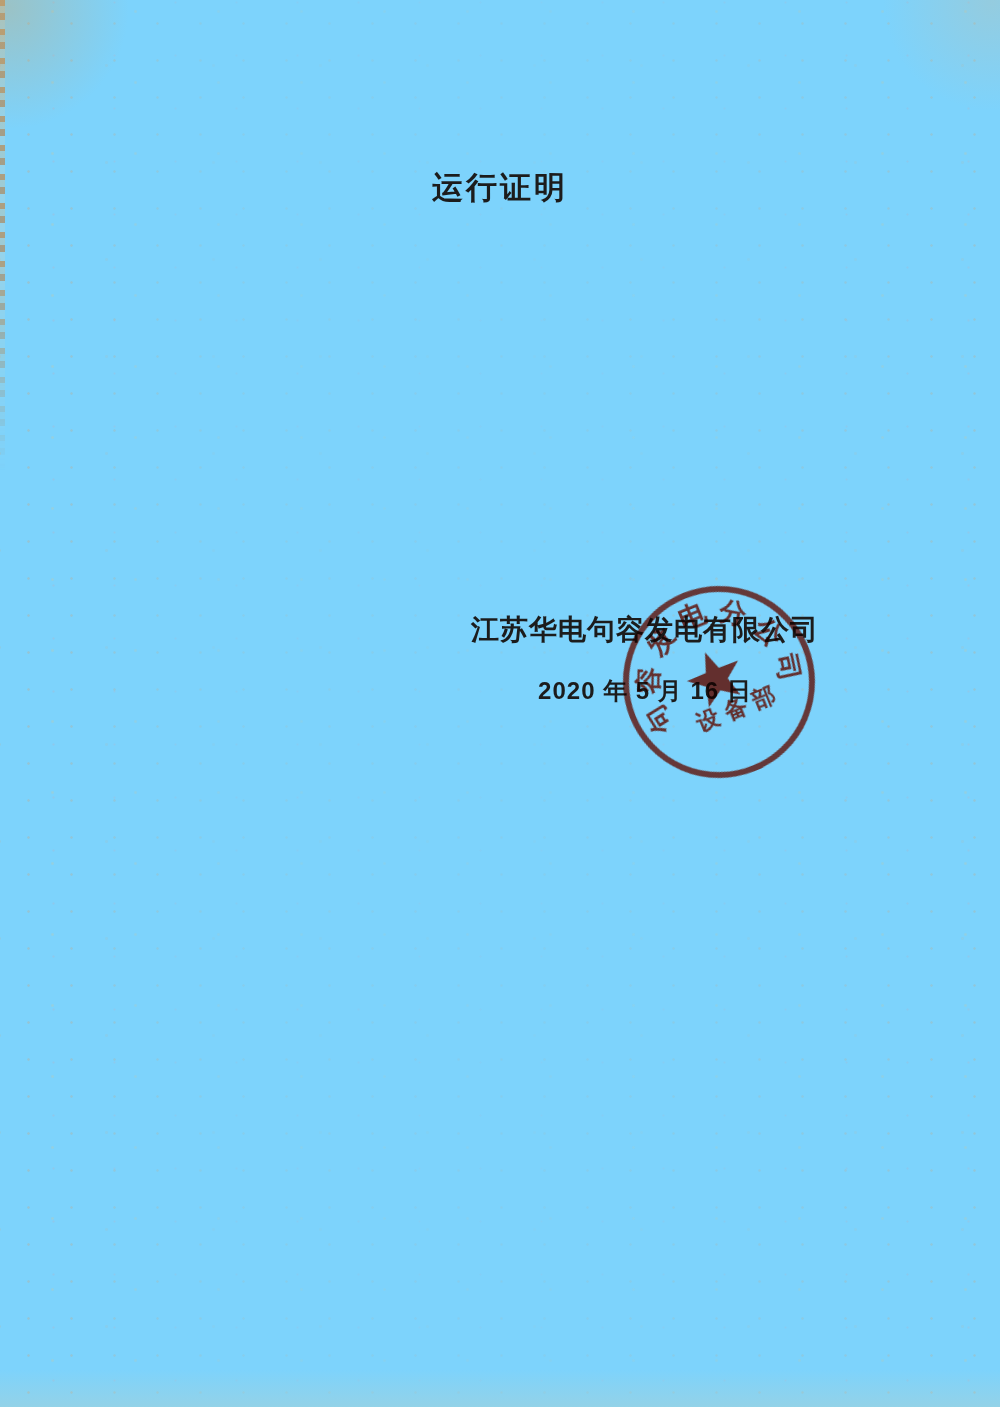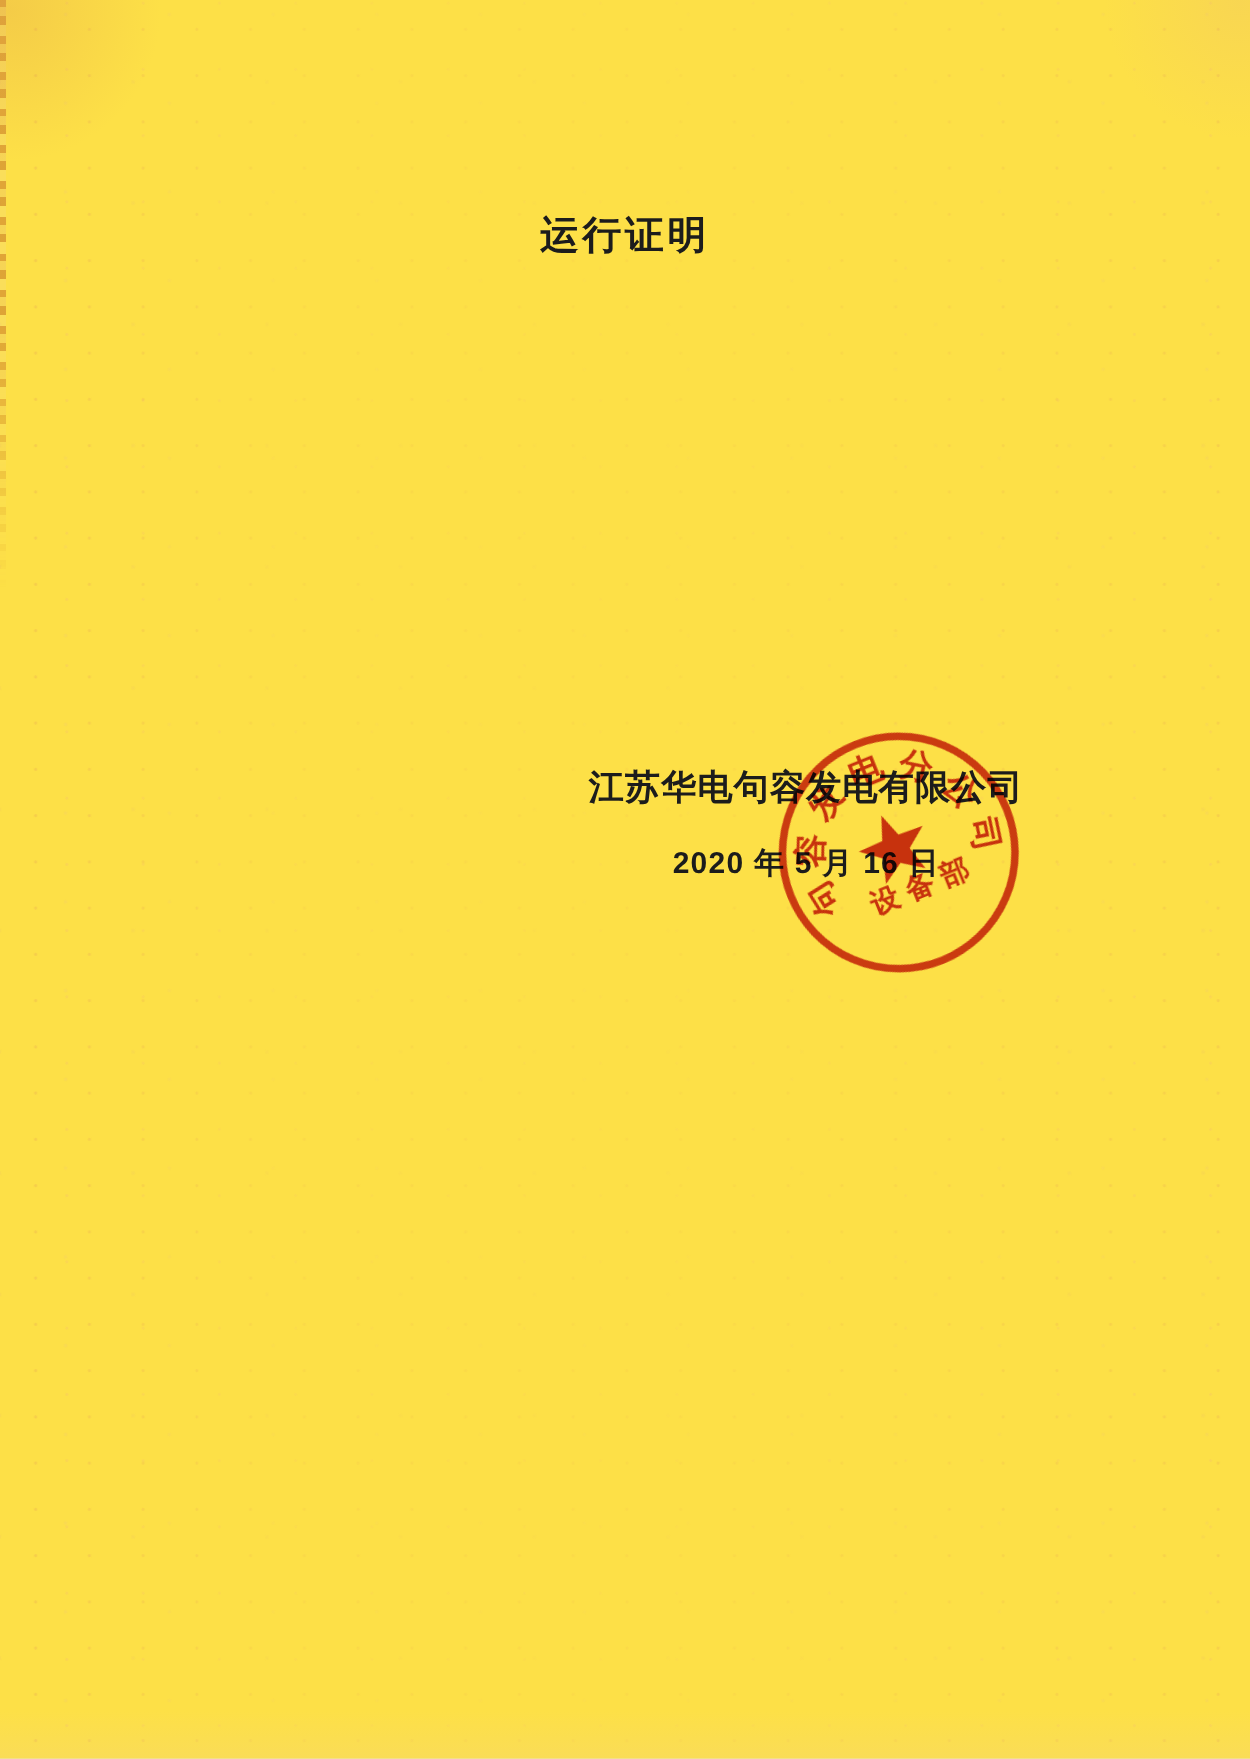--- a/index.html
+++ b/index.html
@@ -70,21 +70,21 @@
   .stamp-star { position:absolute; left:50%; top:50%; width:62px; height:62px;
     transform:translate(-53%,-56%); fill:currentColor; }
   .stamp-dept {
     position:absolute; left:50%; top:112px; transform:translateX(-40%);
     font-size:23px; font-weight:700; letter-spacing:7px; white-space:nowrap;
   }
 </style>
 </head>
 <body>
 
-<div class="page" style="--stamp-red: #c5281c; background: #fde047; color: rgb(28, 28, 28);">
+<div class="page" style="--stamp-red: #c5281c; background: #7dd3fc; color: rgb(28, 28, 28);">
   <div class="texture"></div>
   <div class="edge-left"></div>
   <div class="wash-tl"></div>
   <div class="wash-tr"></div>
   <div class="wash-bottom"></div>
 
   <h1 class="title">运行证明</h1>
 
 
   <div class="sign-block">

